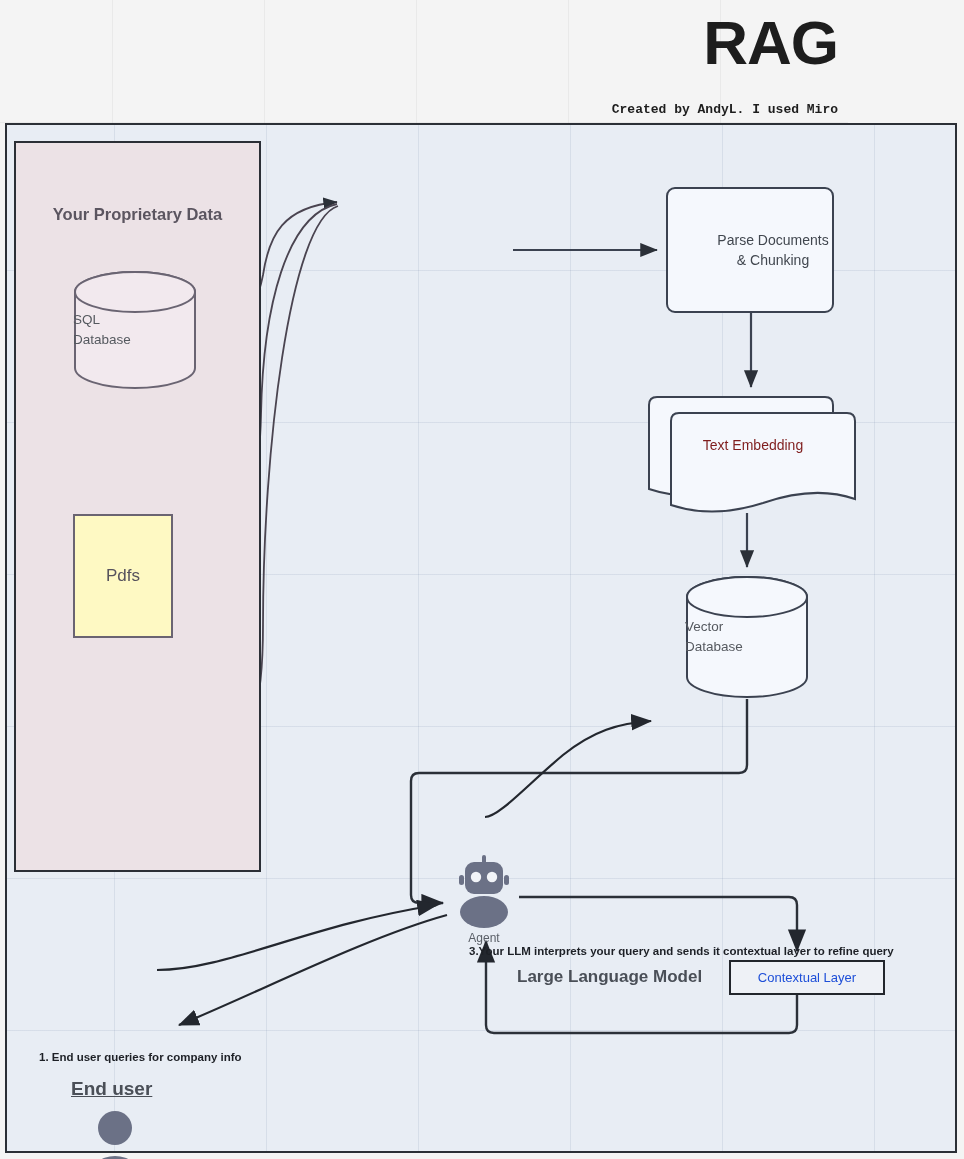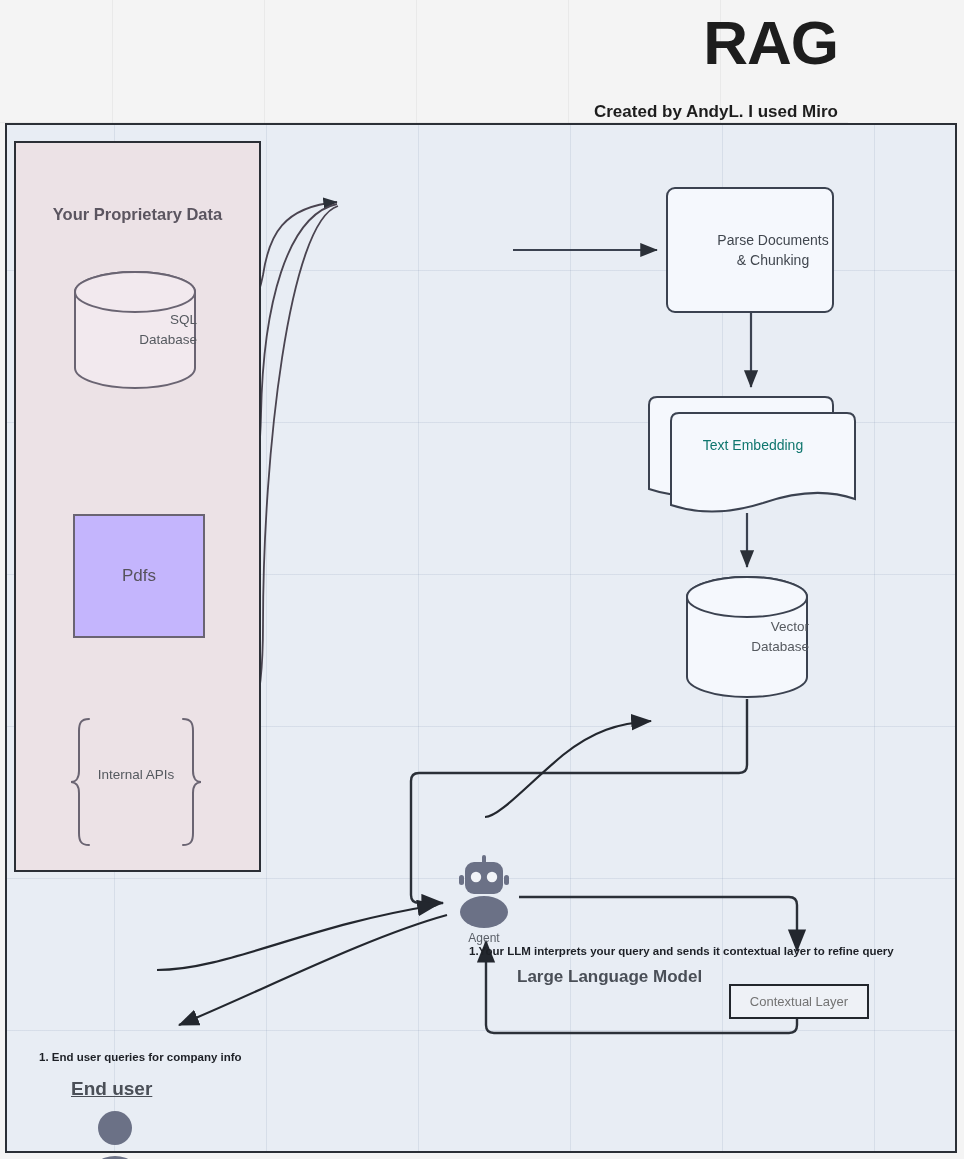--- a/index.html
+++ b/index.html
@@ -17,21 +17,21 @@
       linear-gradient(to right, rgba(0,0,0,0.045) 1px, transparent 1px),
       linear-gradient(to bottom, rgba(0,0,0,0.045) 1px, transparent 1px);
     background-size:152px 152px;background-position:-40px -30px;}
   #title{
     position:absolute;right:10px;top:12px;
     font-size:62px;font-weight:bold;color:#1d1d1d;
     letter-spacing:-1px;line-height:1;
   }
   #subtitle{
     position:absolute;right:10px;top:102px;
-    font-size:17px;font-weight:bold;color:#1d1d1d;
+    font-size:13px;font-weight:bold;color:#1d1d1d;font-family:Liberation Mono, monospace;
   }
   
   #canvas{
     position:absolute;left:5px;top:123px;width:952px;height:1030px;
     background:#e8edf4;border:2.5px solid #2b2f36;box-sizing:border-box;
   }
   #canvas-grid{position:absolute;inset:0;
     background-image:
       linear-gradient(to right, rgba(120,140,170,0.16) 1px, transparent 1px),
       linear-gradient(to bottom, rgba(120,140,170,0.16) 1px, transparent 1px);
@@ -54,50 +54,50 @@
     display:flex;align-items:center;justify-content:center;text-align:center;
     font-size:14px;color:#41474f;line-height:1.45;
   }
   #doc-loader{left:338px;top:62px;width:168px;height:126px;}
   #parse-docs{left:659px;top:62px;width:168px;height:126px;padding-left:46px;}
   
   #embed-wrap{left:640px;top:270px;width:212px;height:118px;}
   #embed-label{
     position:absolute;left:0;top:0;width:212px;height:100px;
     display:flex;align-items:center;justify-content:center;
-    font-size:14px;color:#0f766e;pointer-events:none;
+    font-size:14px;color:#7f1d1d;pointer-events:none;
   }
   
   .cyl-label{
-    position:absolute;left:0;width:100%;text-align:right;
+    position:absolute;left:0;width:100%;text-align:left;
     font-size:13.5px;color:#55595f;line-height:1.45;pointer-events:none;
   }
   #sql-db{left:66px;top:145px;width:124px;height:120px;}
   #sql-db .cyl-label{top:40px;}
   #vec-db{left:678px;top:450px;width:124px;height:124px;}
   #vec-db .cyl-label{top:42px;}
   
   #pdfs{
-    left:66px;top:389px;width:132px;height:124px;
-    border:2px solid #6a6472;background:#c4b5fd;
+    left:66px;top:389px;width:100px;height:124px;
+    border:2px solid #6a6472;background:#fef9c3;
     display:flex;align-items:center;justify-content:center;
     font-size:17px;color:#56525c;
   }
   
   #apis{left:62px;top:592px;width:134px;height:130px;}
   #apis-label{
     position:absolute;left:0;top:50px;width:134px;text-align:center;
     font-size:13.5px;color:#55595f;
   }
   
   #ctx-layer{
-    left:722px;top:859px;width:140px;height:35px;
+    left:722px;top:835px;width:156px;height:35px;
     background:#eef1f6;border:2px solid #22262c;
     display:flex;align-items:center;justify-content:center;
-    font-size:13px;color:#737373;
+    font-size:13px;color:#1d4ed8;
   }
   
   #agent{left:447px;top:730px;width:60px;height:78px;}
   #agent-caption{
     position:absolute;left:432px;top:806px;width:90px;text-align:center;
     font-size:12px;color:#5b6068;
   }
   #llm-title{
     position:absolute;left:510px;top:842px;
     font-size:17px;font-weight:bold;color:#4a4f57;
@@ -168,27 +168,20 @@
       <path d="M2,22 a60,20 0 0 1 120,0 L122,98 a60,20 0 0 1 -120,0 Z" fill="#f2e9ee" stroke="#6a6472" stroke-width="2"></path>
       <ellipse cx="62" cy="22" rx="60" ry="20" fill="#f2e9ee" stroke="#6a6472" stroke-width="2"></ellipse>
     </svg>
     <div class="cyl-label">
       <span>SQL</span><br><span>Database</span>
     </div>
   </div>
 
   <div class="node" id="pdfs">Pdfs</div>
 
-  <div class="node" id="apis">
-    <svg width="134" height="130" viewBox="0 0 134 130">
-      <path d="M20,2 c-8,0 -10,4 -10,12 l0,40 c0,8 -4,11 -8,11 c4,0 8,3 8,11 l0,40 c0,8 2,12 10,12" fill="none" stroke="#6a6472" stroke-width="2" stroke-linecap="round"></path>
-      <path d="M114,2 c8,0 10,4 10,12 l0,40 c0,8 4,11 8,11 c-4,0 -8,3 -8,11 l0,40 c0,8 -2,12 -10,12" fill="none" stroke="#6a6472" stroke-width="2" stroke-linecap="round"></path>
-    </svg>
-    <div id="apis-label">Internal APIs</div>
-  </div>
 
 
   <div class="node proc" id="parse-docs">
     <span>Parse Documents<br>&amp; Chunking</span>
   </div>
 
   <div class="node" id="embed-wrap">
     <svg width="212" height="118" viewBox="0 0 212 118">
       <path d="M2,10 q0,-8 8,-8 L178,2 q8,0 8,8 L186,88 q-40,-14 -92,4 q-50,16 -92,2 Z" fill="#f5f8fd" stroke="#3b4250" stroke-width="2"></path>
       <path d="M24,26 q0,-8 8,-8 L200,18 q8,0 8,8 L208,104 q-40,-14 -92,4 q-50,16 -92,2 Z" fill="#f5f8fd" stroke="#3b4250" stroke-width="2"></path>
@@ -224,15 +217,15 @@
 
   <div id="enduser-label">End user</div>
   <div class="node" id="user-icon">
     <svg width="60" height="72" viewBox="0 0 60 72">
       <circle cx="30" cy="18" r="17" fill="#6b7186"></circle>
       <path d="M3,70 a27,24 0 0 1 54,0 Z" fill="#6b7186"></path>
     </svg>
   </div>
 
   <div class="anno" id="anno1">1. End user queries for company info</div>
-  <div class="anno" id="anno2">1.Your LLM interprets your query and sends it contextual layer to refine query</div>
+  <div class="anno" id="anno2">3.Your LLM interprets your query and sends it contextual layer to refine query</div>
 
 </div>
 
 </body></html>

